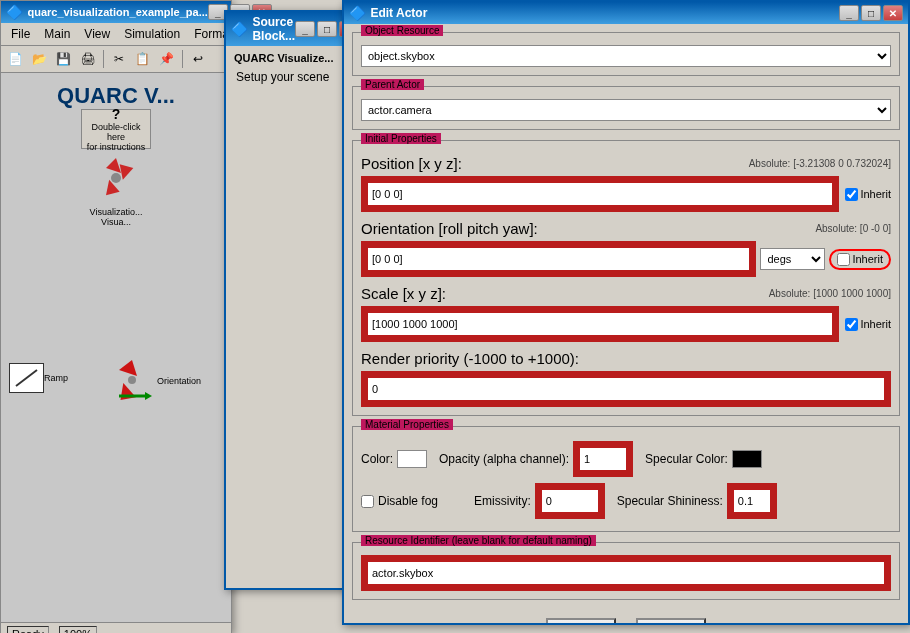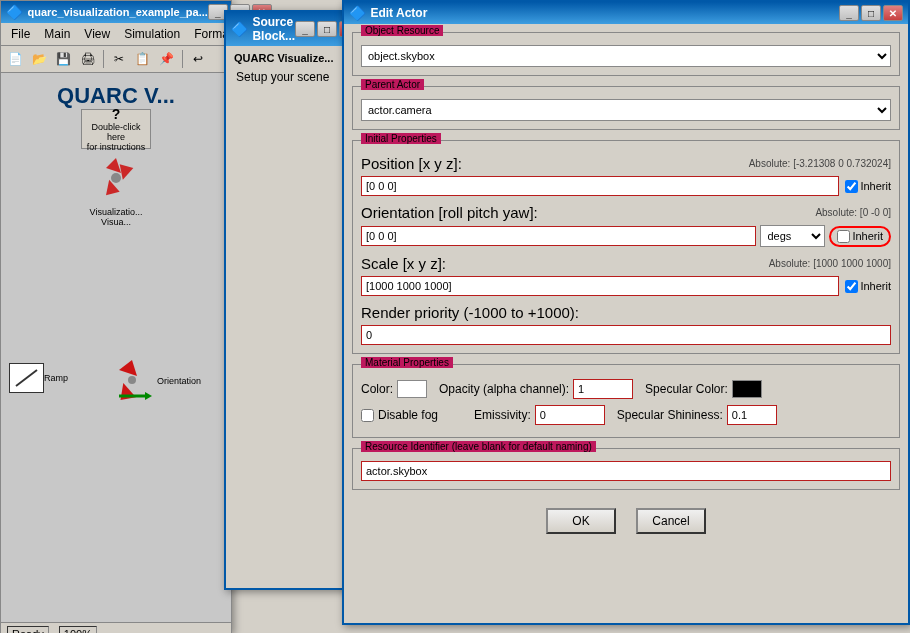--- a/index.html
+++ b/index.html
@@ -143,25 +143,25 @@
       font-size: 15px;
       flex: 1;
     }
     .absolute-label {
       font-size: 10px;
       color: #444;
       margin-left: 18px;
     }
 
     input[type="text"] {
-      border: 1px solid #b91c1c;
+      border: 7px solid #b91c1c;
       background: white;
       padding: 2px 4px;
       font-size: 11px;
-      height: 20px;
+      height: 36px;
     }
     input[type="checkbox"] { margin-right: 2px; }
     .inherit-row {
       display: flex;
       align-items: center;
       margin-top: 2px;
     }
     .inherit-input { flex: 1; }
     .inherit-check {
       display: flex;

